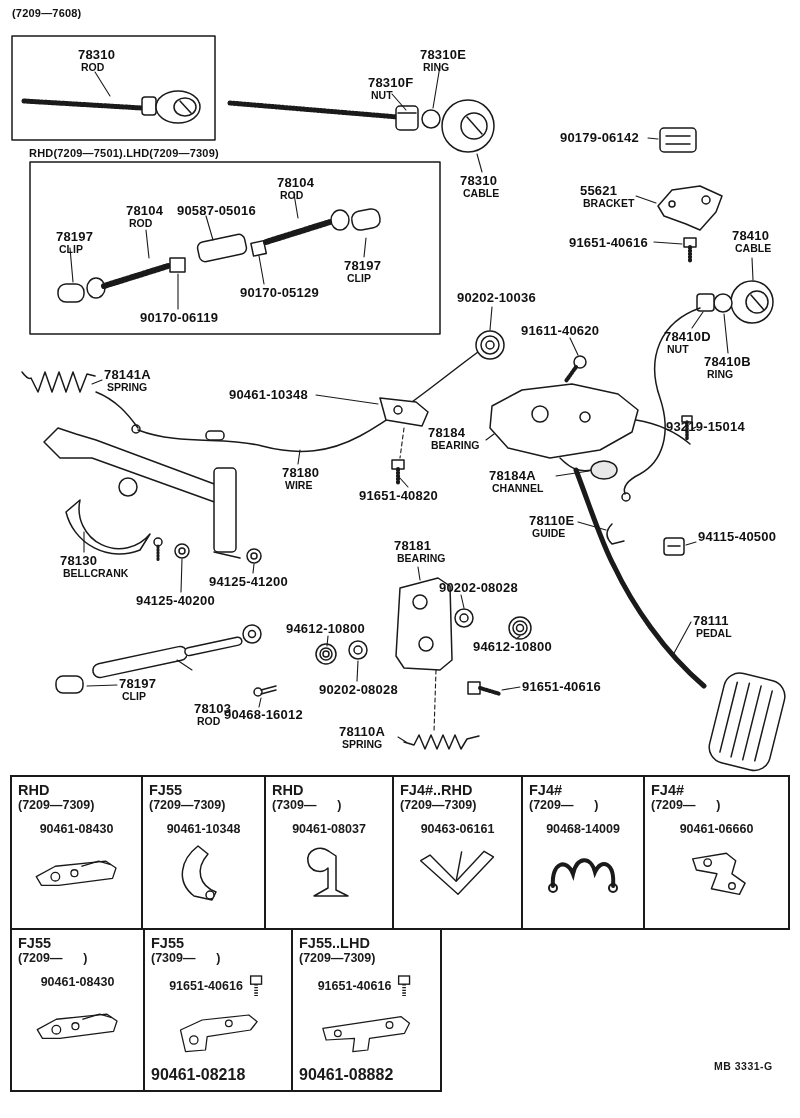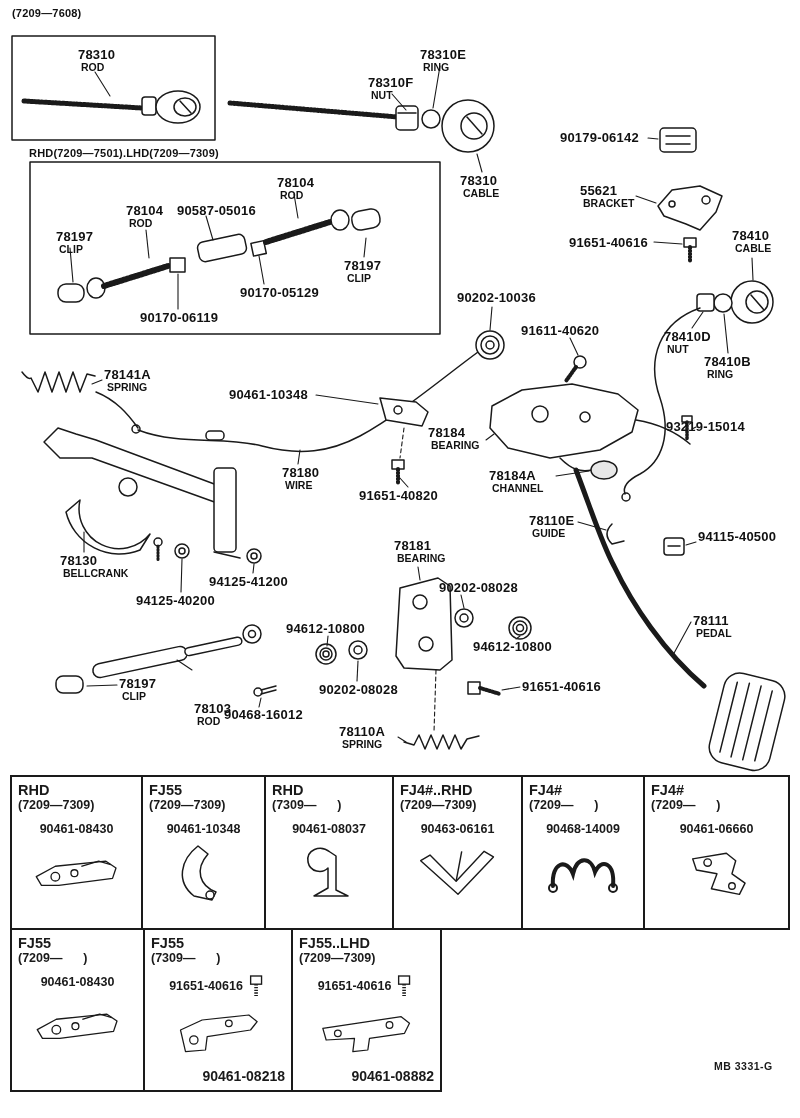--- a/index.html
+++ b/index.html
@@ -12,21 +12,21 @@
   .hdr{font-size:11px}
   .tblrow{position:absolute;border:2px solid #1a1a1a;display:flex;background:#fff}
   .cell{display:flex;flex-direction:column;padding:5px 6px 6px;border-right:2px solid #1a1a1a;overflow:hidden}
   .cell:last-child{border-right:none}
   .model{font-weight:700;font-size:14.5px}
   .range{font-weight:700;font-size:12.5px;white-space:pre}
   .part{font-weight:700;font-size:12.5px;text-align:center;margin-top:10px}
   .sk{margin:6px auto 0;flex:0 0 auto}
   .boltrow{display:flex;align-items:center;gap:4px;margin-top:8px;justify-content:center}
   .boltrow .part{margin-top:0}
-  .partbottom{margin-top:auto;text-align:right;font-weight:700;font-size:14px}
+  .partbottom{margin-top:auto;text-align:left;font-weight:700;font-size:16px}
   .footer{position:absolute;left:714px;top:1060px;font-size:10.5px;font-weight:700;letter-spacing:.5px}
 </style>
 </head>
 <body>
 
 <div class="page">
 
   <svg class="art" width="800" height="775" viewBox="0 0 800 775">
     <g fill="none" stroke="#1a1a1a" stroke-width="1.5" stroke-linejoin="round" stroke-linecap="round">
 

